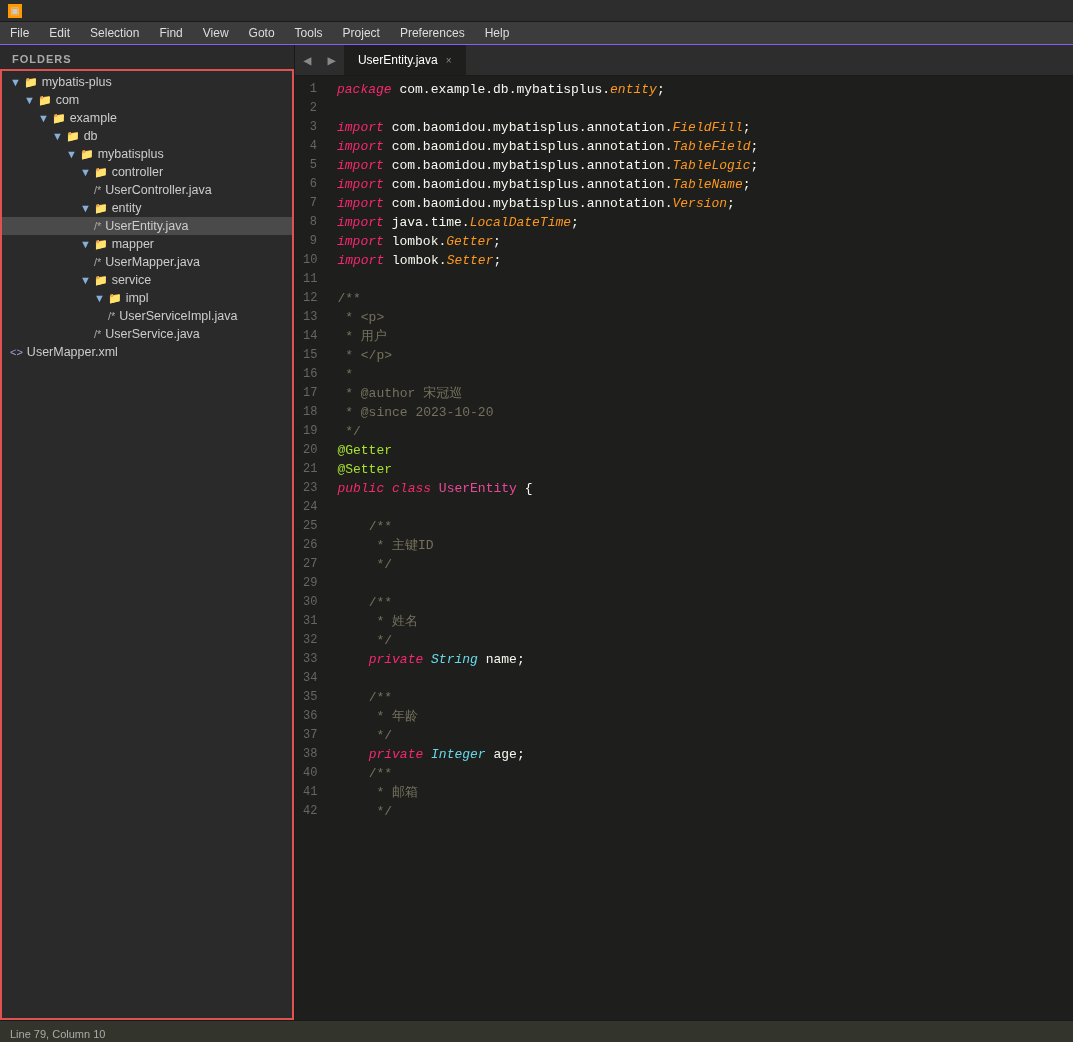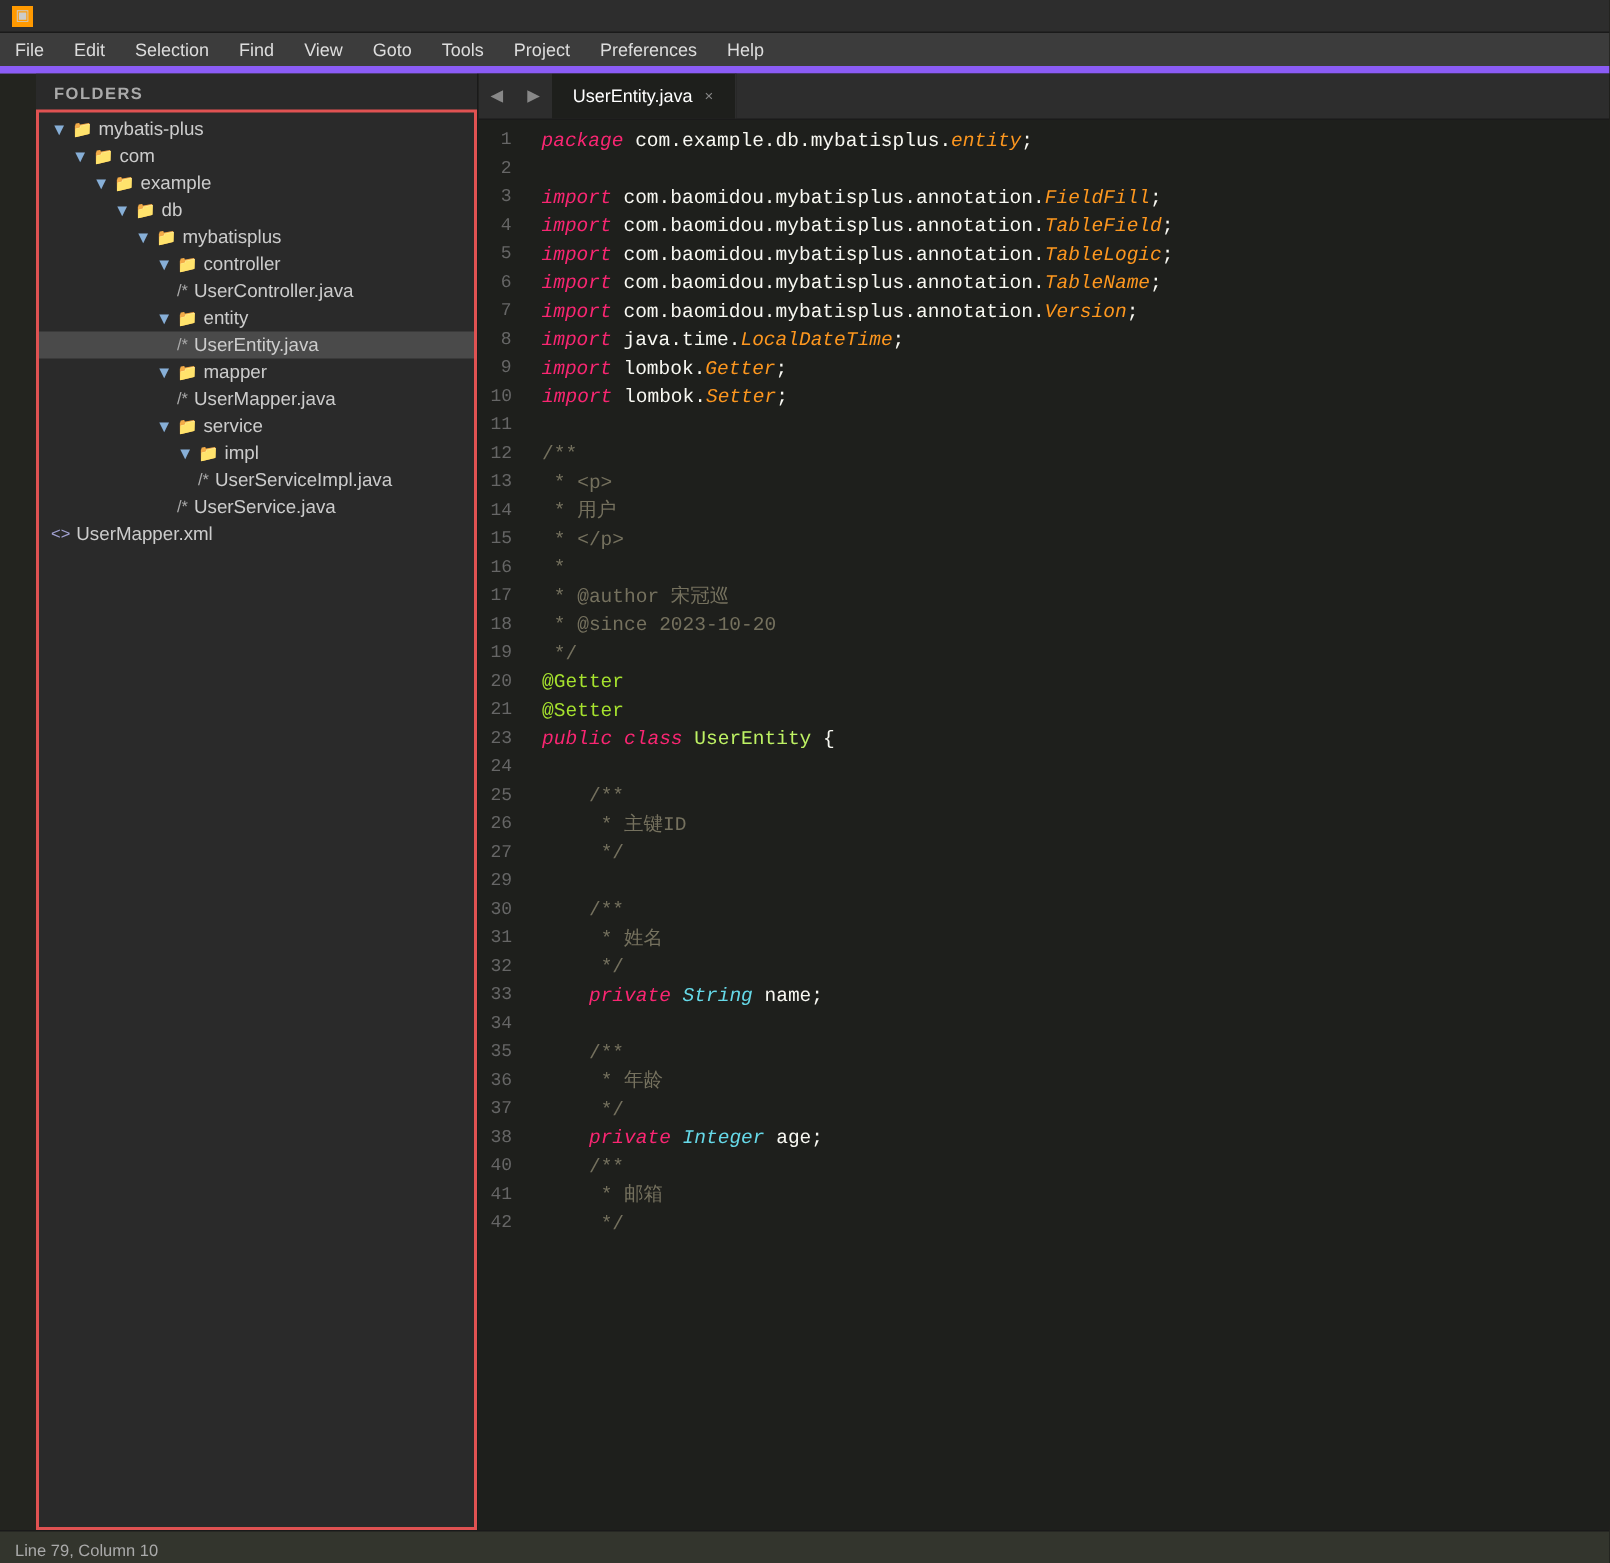--- a/index.html
+++ b/index.html
@@ -38,34 +38,33 @@
     }
 
     
     #menu-bar {
       background: #3c3c3c;
       font-family: 'Segoe UI', sans-serif;
       font-size: 12px;
       color: #ddd;
       display: flex;
       padding: 2px 0;
-      border-bottom: 5px solid #8b5cf6;
+      border-bottom: 1px solid #8b5cf6;
       min-height: 22px;
     }
     #menu-bar .menu-item {
       padding: 2px 10px;
       cursor: pointer;
     }
 
     
     #main {
       display: flex;
       flex: 1;
       overflow: hidden;
-      margin-left: 24px;
     }
 
     
     #sidebar {
       width: 295px;
       background: #2a2a2a;
       border-right: 1px solid #1a1a1a;
       display: flex;
       flex-direction: column;
       overflow: hidden;
@@ -175,21 +174,21 @@
     .line-content {
       flex: 1;
       padding-left: 4px;
       font-size: 13px;
       white-space: pre;
     }
 
     
     .kw { color: #f92672; font-style: italic; }       
     .kw2 { color: #66d9e8; font-style: italic; }                           
-    .cls { color: #bef264; }                           
+    .cls { color: #ec4899; }                           
     .ann { color: #a6e22e; }                           
     .str { color: #e6db74; }                           
     .cmt { color: #75715e; }                           
     .pun { color: #f8f8f2; }                           
     .idk { color: #f8f8f2; }
     .orange { color: #fd971f; font-style: italic; }    
 
     
     #status-bar {
       background: #33352d;

